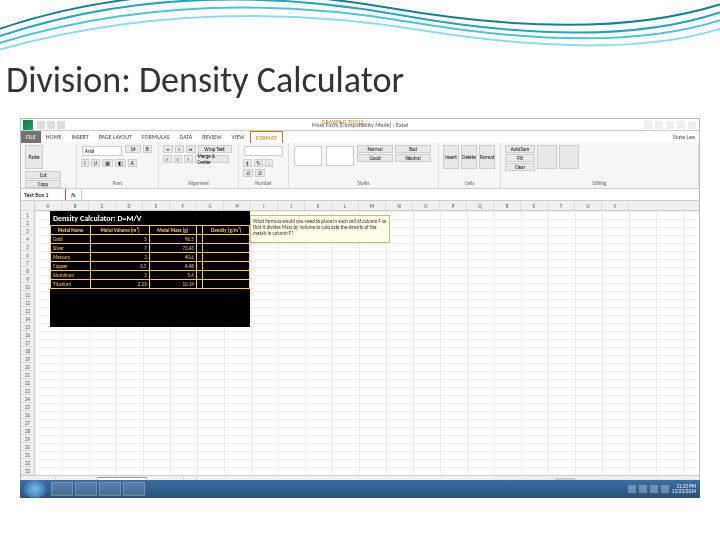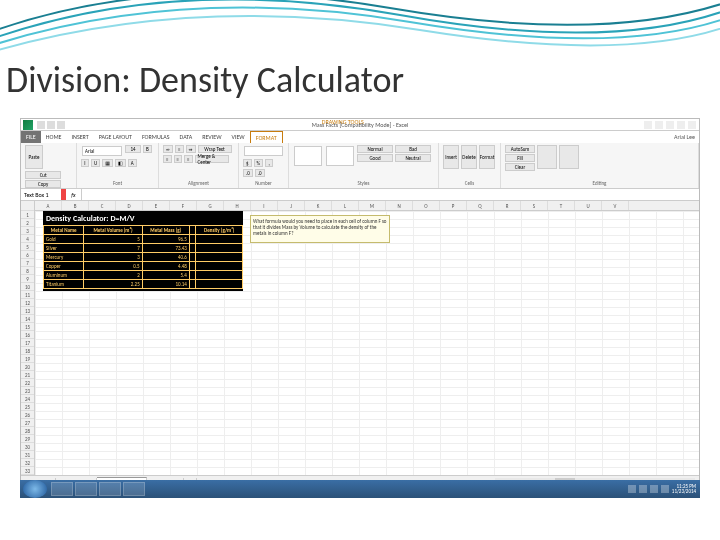--- a/index.html
+++ b/index.html
@@ -34,36 +34,36 @@
 .ribbon { height: 46px; background: #f6f6f6; border-bottom: 1px solid #ccc; display: flex; }
 .ribbon .group { border-right: 1px solid #ddd; padding: 2px 4px; display: flex; flex-direction: column; justify-content: space-between; }
 .ribbon .group .controls { display: flex; gap: 2px; flex-wrap: wrap; align-content: flex-start; }
 .ribbon .group .controls .btn { min-width: 8px; height: 8px; background: #e8e8e8; border: 1px solid #ccc; font-size: 5px; display: flex; align-items: center; justify-content: center; padding: 0 2px; }
 .ribbon .group .label { font-size: 5px; color: #666; text-align: center; }
 .ribbon .big-box { width: 28px; height: 20px; background: #fff; border: 1px solid #ccc; margin: 1px; }
 .ribbon .medium-box { width: 40px; height: 10px; background: #fff; border: 1px solid #ccc; margin: 1px; font-size: 5px; padding: 0 2px; display: flex; align-items: center; }
 
 
 .fbar { height: 12px; display: flex; border-bottom: 1px solid #ccc; background: #fff; }
-.fbar .namebox { width: 45px; border-right: 5px solid #ef4444; padding: 0 3px; font-size: 6px; display: flex; align-items: center; }
+.fbar .namebox { width: 45px; border-right: 1px solid #ef4444; padding: 0 3px; font-size: 6px; display: flex; align-items: center; }
 .fbar .fx { width: 16px; border-right: 1px solid #ccc; display: flex; align-items: center; justify-content: center; font-style: italic; font-size: 6px; }
 .fbar .formula { flex: 1; padding: 0 3px; }
 
 
 .grid-area { flex: 1; display: flex; background: #fff; overflow: hidden; position: relative; }
 .rowheads { width: 14px; background: #f0f0f0; border-right: 1px solid #ccc; }
 .rowheads div { height: 8px; border-bottom: 1px solid #ddd; font-size: 5px; text-align: center; line-height: 8px; color: #555; }
 .rowheads div:first-child { height: 10px; }
 .cells { flex: 1; position: relative; }
 .colheads { height: 10px; display: flex; background: #f0f0f0; border-bottom: 1px solid #ccc; }
 .colheads div { width: 27px; border-right: 1px solid #ddd; font-size: 5px; text-align: center; line-height: 10px; color: #555; }
 .gridlines { position: absolute; top: 10px; left: 0; right: 0; bottom: 0; background-image: linear-gradient(#eee 1px, transparent 1px), linear-gradient(90deg, #eee 1px, transparent 1px); background-size: 27px 8px; }
 
 
-.calc { position: absolute; top: 10px; left: 8px; width: 200px; height: 80px; background: #000; color: #ffcc66; font-size: 6px; }
+.calc { position: absolute; top: 10px; left: 15px; width: 200px; height: 116px; background: #000; color: #ffcc66; font-size: 6px; }
 .calc .calc-title { color: #fff; font-weight: bold; font-size: 8px; padding: 2px 3px; }
 .calc table { width: 100%; border-collapse: collapse; font-size: 5px; }
 .calc th, .calc td { border: 1px solid #ffcc66; padding: 1px 2px; color: #ffcc66; height: 8px; }
 .calc th { text-align: center; }
 .calc td:nth-child(2), .calc td:nth-child(3) { text-align: right; }
 
 
 .comment { position: absolute; top: 14px; left: 215px; width: 140px; height: 28px; background: #fffde8; border: 1px solid #c5bb6d; font-size: 5px; padding: 2px; color: #333; line-height: 1.2; }
 
 
@@ -123,21 +123,21 @@
     <div class="tab file">FILE</div>
     <div class="tab">HOME</div>
     <div class="tab">INSERT</div>
     <div class="tab">PAGE LAYOUT</div>
     <div class="tab">FORMULAS</div>
     <div class="tab">DATA</div>
     <div class="tab">REVIEW</div>
     <div class="tab">VIEW</div>
     <div class="tab active">FORMAT</div>
     <div class="right">
-      <span>Arial Lee</span>
+      <span>State Lee</span>
     </div>
   </div>
 
   <div class="ribbon">
     <div class="group" style="width:56px">
       <div class="controls">
         <div class="btn" style="width:18px;height:24px">Paste</div>
         <div style="display:flex;flex-direction:column;gap:1px">
           <div class="btn">Cut</div>
           <div class="btn">Copy</div>

